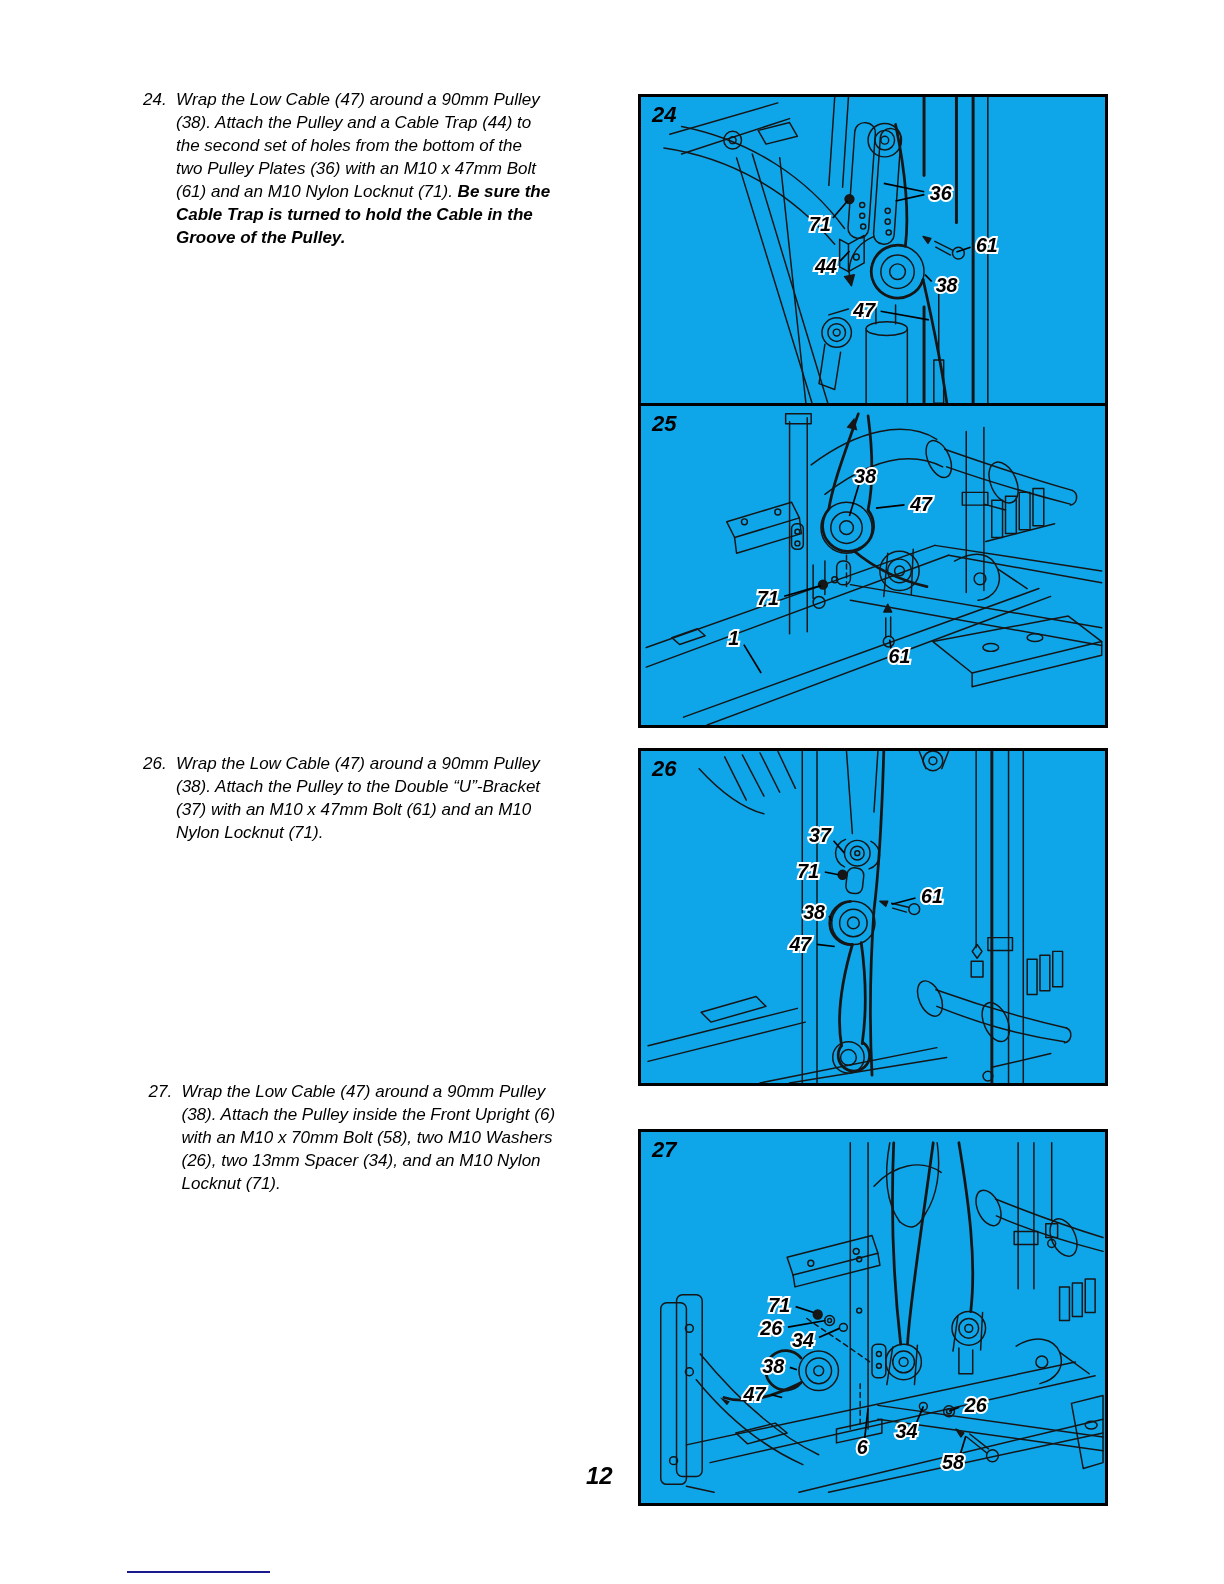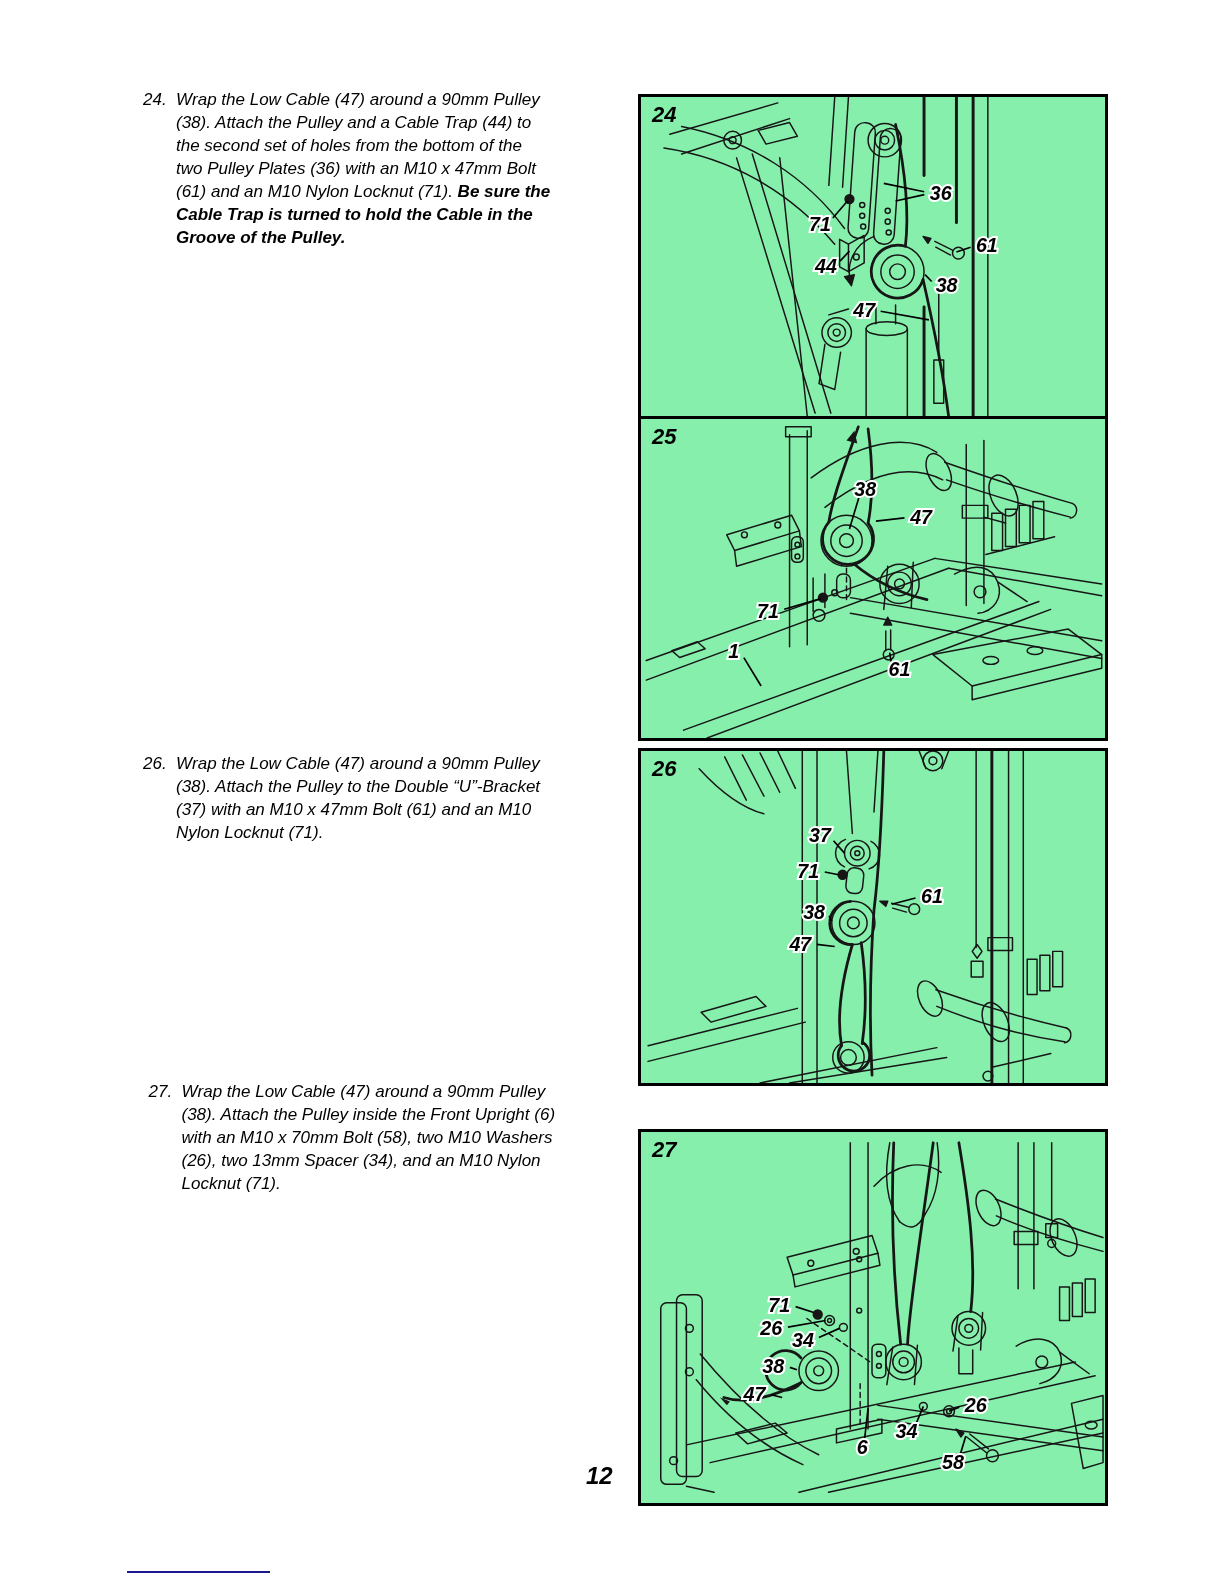--- a/index.html
+++ b/index.html
@@ -12,23 +12,23 @@
         font-size:17px;line-height:23px;letter-spacing:0;}
   .step-num{flex:0 0 26px;}
   .step-text{flex:0 0 376px;width:376px;}
   .step-text .bold{font-weight:bold;}
   .step-24{top:88px;}
   .step-25{top:416px;}
   .step-26{top:740px;margin-top:12px;}
   .step-27{top:1080px;justify-content:center;}
   
   .fig{position:absolute;left:638px;width:470px;border:3px solid #000;
-       box-sizing:border-box;background:#86efac;overflow:hidden;}
+       box-sizing:border-box;background:#0ea5e9;overflow:hidden;}
   .fig-24{top:94px;height:325px;}
-  .fig-25{top:416px;height:325px;}
+  .fig-25{top:403px;height:325px;}
   .fig-26{top:748px;height:338px;}
   .fig-27{top:1129px;height:377px;}
   .fig svg{position:absolute;left:0;top:0;width:100%;height:100%;}
   .fig-num{position:absolute;left:11px;top:5px;font-size:22px;font-weight:bold;z-index:3;}
   
   .ln{fill:none;stroke:#161616;stroke-width:1.5;stroke-linecap:round;stroke-linejoin:round;}
   .thick{stroke-width:3;}
   .cb{fill:none;stroke:#161616;stroke-width:2.8;stroke-linecap:round;}
   .dash{stroke-dasharray:5 4;}
   .callout-text{font-family:"Liberation Sans",sans-serif;font-size:20px;font-weight:bold;

